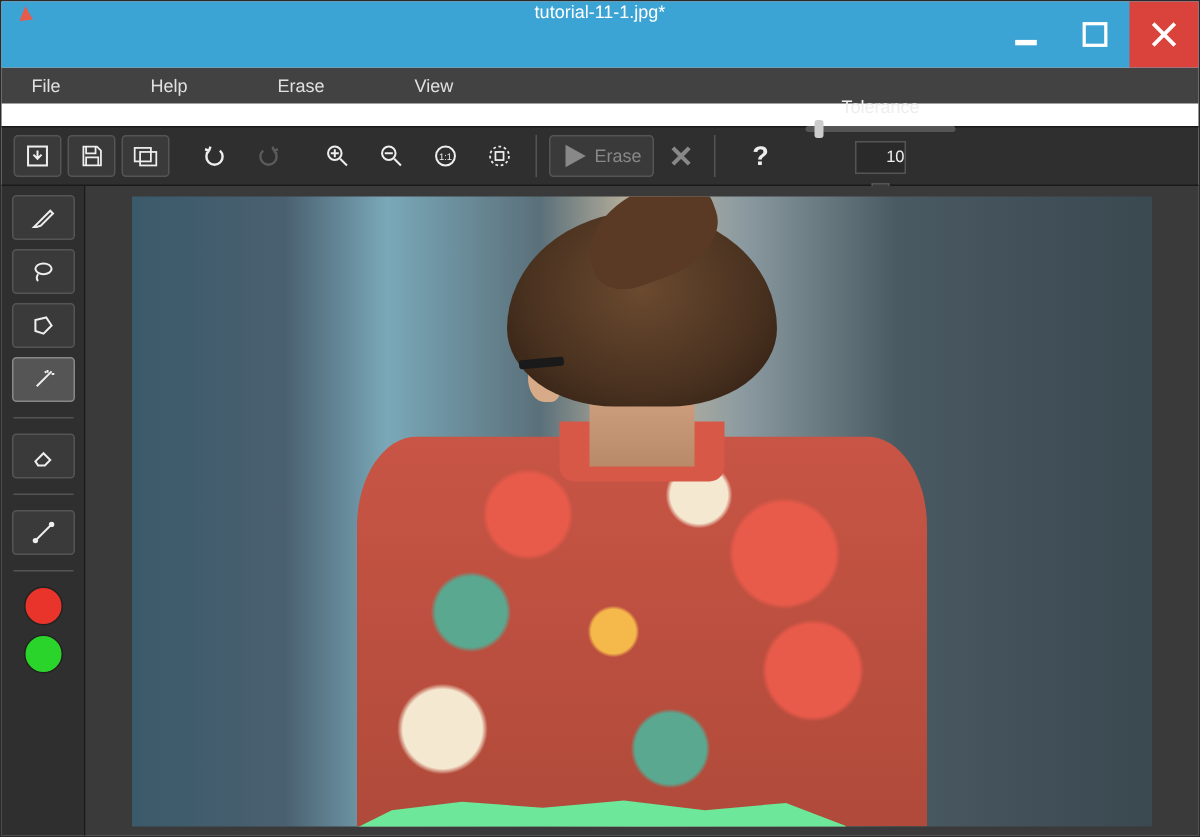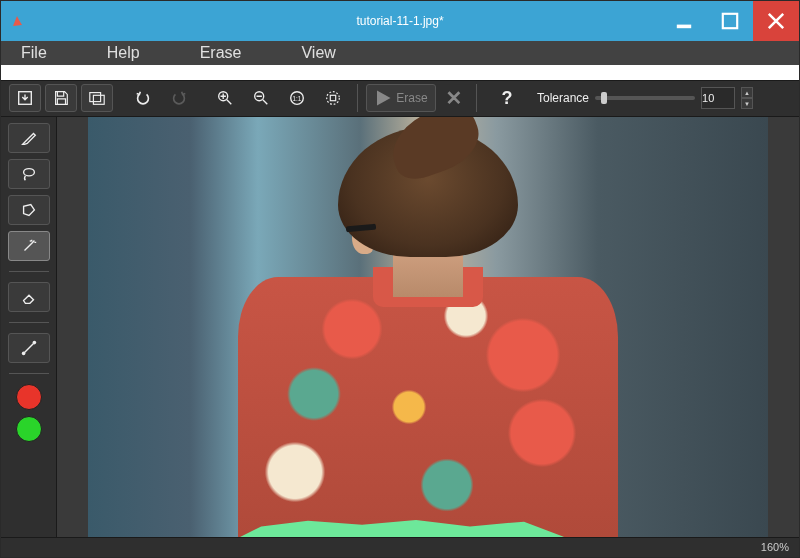--- a/index.html
+++ b/index.html
@@ -1,39 +1,39 @@
 <!DOCTYPE html>
 <html><head>
 <meta charset="utf-8">
 <style>
 * { margin: 0; padding: 0; box-sizing: border-box; font-family: "Segoe UI", Arial, sans-serif; }
 body { background: #fff; width: 800px; height: 558px; overflow: hidden; }
 .window { width: 800px; height: 558px; border: 1px solid #2a2a2a; display: flex; flex-direction: column; }
-.titlebar { height: 44px; background: #3ca4d4; display: flex; align-items: center; position: relative; }
+.titlebar { height: 44px; background: #3ca4d4; display: flex; position: relative; }
 .app-icon { width: 16px; height: 16px; margin-left: 8px; }
 .title { position: absolute; left: 50%; transform: translateX(-50%); color: #fff; font-size: 12px; }
 .win-controls { margin-left: auto; display: flex; height: 100%; }
 .win-btn { width: 46px; height: 100%; display: flex; align-items: center; justify-content: center; color: #fff; font-size: 11px; cursor: pointer; }
 .win-btn.close { background: #d9433b; }
 .menubar { height: 24px; background: #424242; display: flex; align-items: center; padding-left: 10px; }
-.menu-item { color: #e0e0e0; font-size: 16px; padding: 4px 10px; margin-right: 40px; cursor: pointer; }
+.menu-item { color: #e0e0e0; font-size: 12px; padding: 4px 10px; margin-right: 40px; cursor: pointer; }
 .toolbar { height: 40px; background: #2f2f2f; border-top: 1px solid #1a1a1a; border-bottom: 1px solid #1a1a1a; display: flex; align-items: center; padding: 0 8px; gap: 4px; margin-top: 15px; }
 .tool-btn { width: 32px; height: 28px; display: flex; align-items: center; justify-content: center; background: #3a3a3a; border: 1px solid #555; border-radius: 3px; cursor: pointer; color: #eee; }
 .tool-btn.flat { background: transparent; border: none; }
 .tool-btn.disabled { opacity: 0.5; }
 .sep { width: 1px; height: 28px; background: #555; margin: 0 4px; }
 .toolbar .spacer { flex: 0 0 6px; }
 .erase-btn { width: 70px; height: 28px; background: #3a3a3a; border: 1px solid #555; border-radius: 3px; display: flex; align-items: center; justify-content: center; gap: 4px; color: #888; cursor: pointer; font-size: 12px; }
 .help-btn { width: 28px; height: 28px; display: flex; align-items: center; justify-content: center; color: #eee; font-size: 18px; font-weight: bold; cursor: pointer; margin: 0 8px; }
 .x-btn { width: 28px; height: 28px; display: flex; align-items: center; justify-content: center; color: #888; font-size: 20px; font-weight: bold; cursor: pointer; }
-.tolerance-group { display: flex; align-items: center; gap: 6px; margin-left: 4px; }
+.tolerance-group { display: flex; align-items: center; gap: 6px; margin-left: 4px; flex-direction: column; }
 .tolerance-label { color: #eee; font-size: 12px; }
 .slider { width: 100px; height: 4px; background: #555; border-radius: 2px; position: relative; cursor: pointer; }
 .slider-handle { position: absolute; left: 6px; top: -4px; width: 6px; height: 12px; background: #ccc; border-radius: 2px; }
-.num-input { width: 34px; height: 22px; background: #2a2a2a; border: 1px solid #555; color: #eee; font-size: 11px; text-align: left; }
+.num-input { width: 34px; height: 22px; background: #2a2a2a; border: 1px solid #555; color: #eee; font-size: 11px; text-align: right; }
 .spinner { display: flex; flex-direction: column; }
 .spin-btn { width: 12px; height: 11px; background: #3a3a3a; border: 1px solid #555; display: flex; align-items: center; justify-content: center; font-size: 6px; color: #ccc; cursor: pointer; }
 .body-area { flex: 1; display: flex; background: #424242; }
 .sidebar { width: 56px; background: #2f2f2f; border-right: 1px solid #1a1a1a; padding: 6px 0; display: flex; flex-direction: column; align-items: center; gap: 6px; }
 .side-btn { width: 42px; height: 30px; display: flex; align-items: center; justify-content: center; background: #3a3a3a; border: 1px solid #555; border-radius: 3px; cursor: pointer; color: #eee; }
 .side-btn.active { background: #555; border-color: #888; }
 .side-sep { width: 40px; height: 1px; background: #555; margin: 4px 0; }
 .color-btn { width: 26px; height: 26px; border-radius: 50%; border: 1px solid #222; cursor: pointer; }
 .canvas-area { flex: 1; background: #3a3a3a; position: relative; overflow: hidden; display: flex; align-items: center; justify-content: center; }
 .canvas { position: relative; width: 680px; height: 420px; background: linear-gradient(90deg, #3a5a6a 0%, #4a6070 15%, #7aa8b8 25%, #5a707a 40%, #c5b8a0 50%, #8a9aa0 60%, #4a5a62 75%, #3a4850 100%); overflow: hidden; }
@@ -216,17 +216,14 @@
           <div class="ear"></div>
           <div class="hair"></div>
           <div class="hair-wave"></div>
           <div class="sunglasses"></div>
         </div>
         <div class="mask"></div>
       </div>
     </div>
   </div>
 
-  <div class="statusbar">
-    <span class="zoom">160%</span>
-  </div>
 
 </div>
 
 </body></html>

